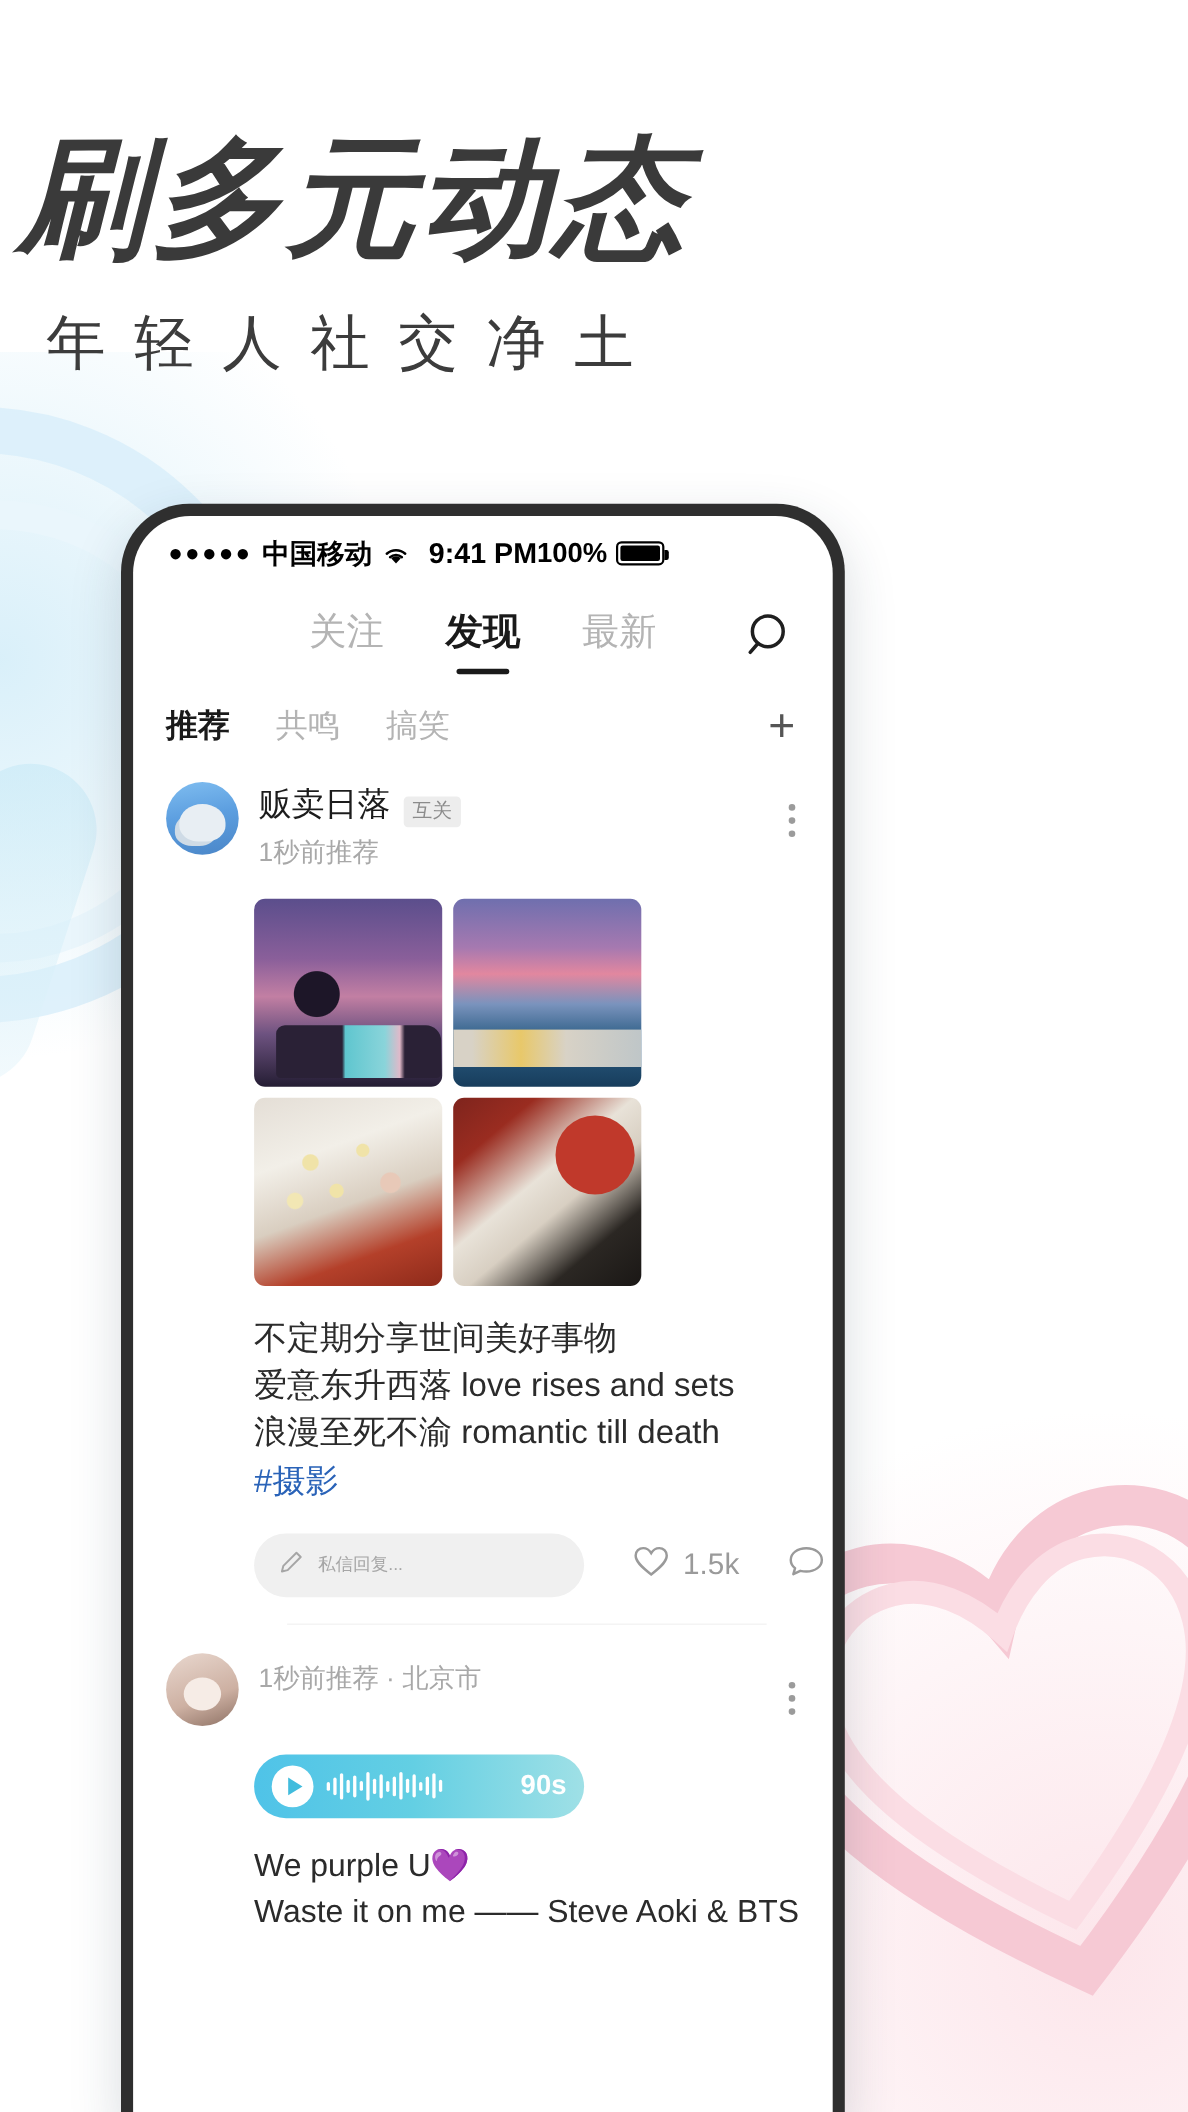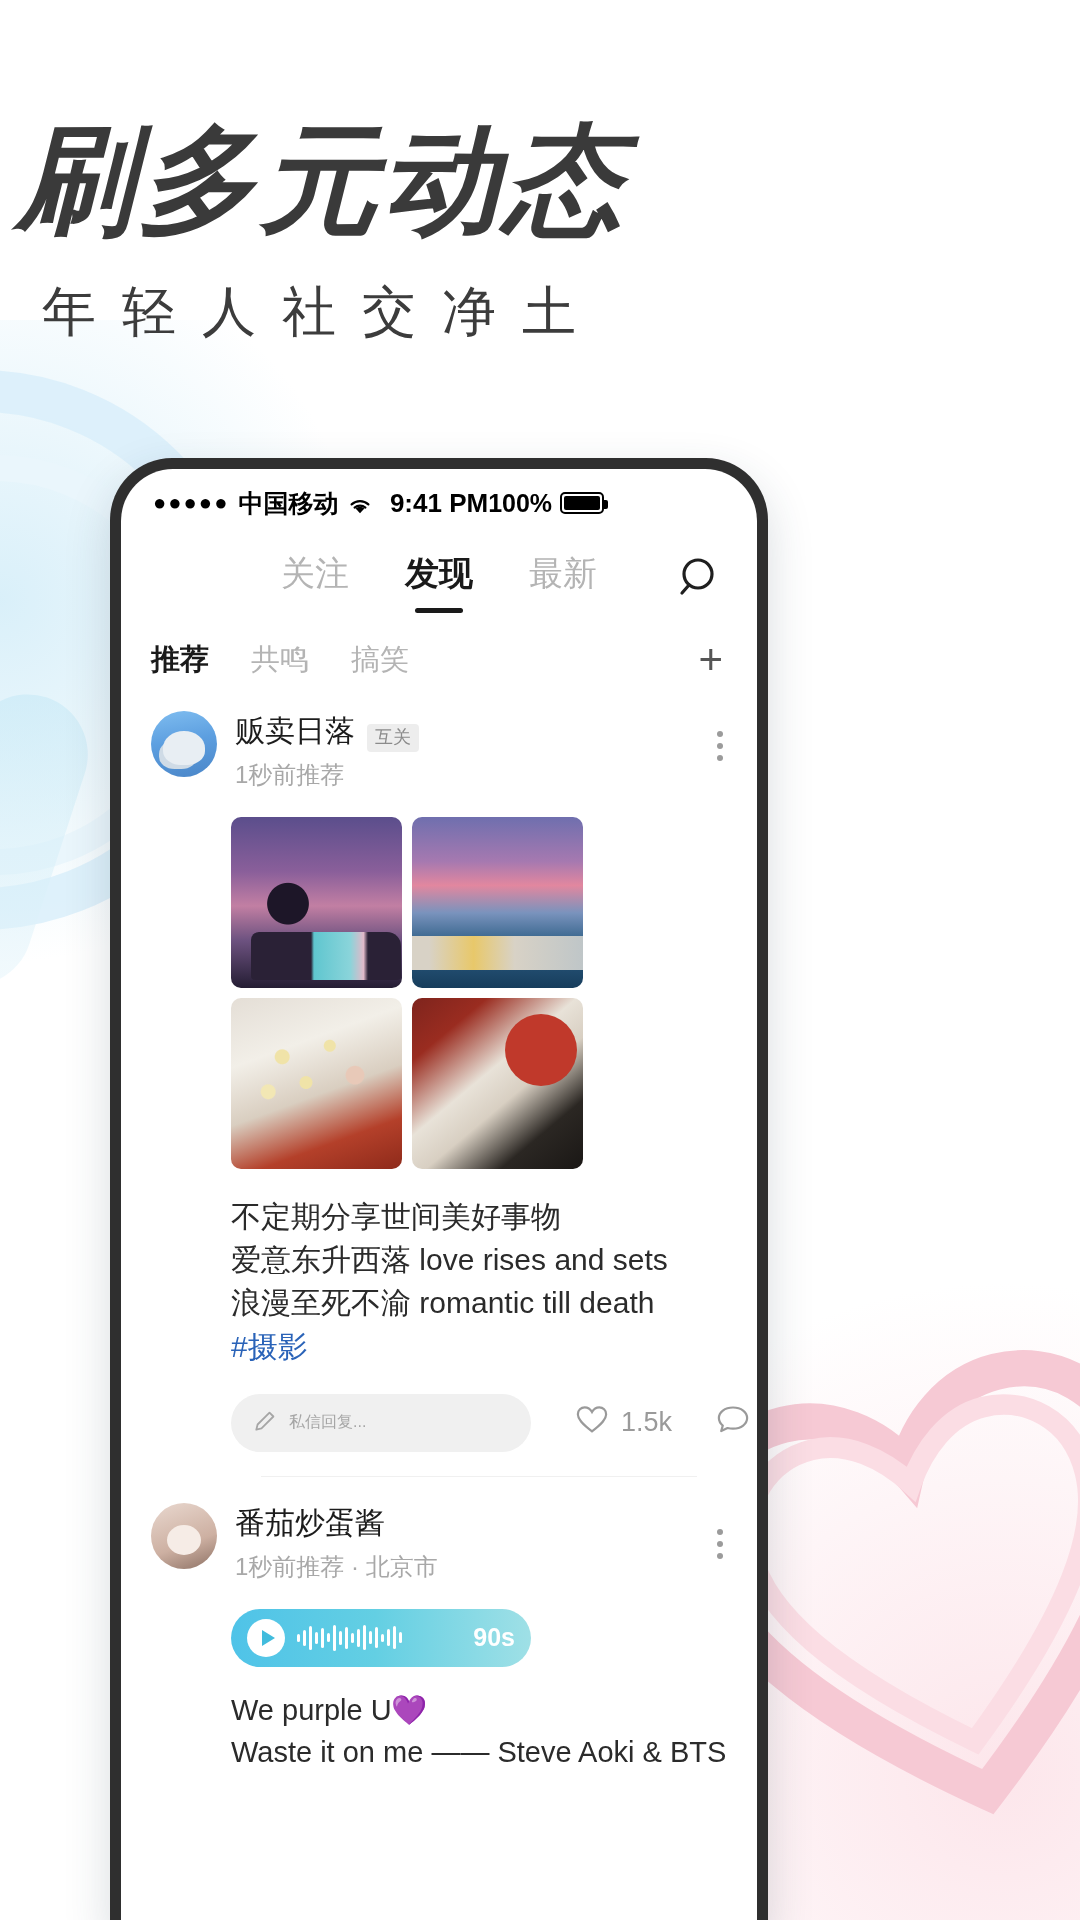--- a/index.html
+++ b/index.html
@@ -360,23 +360,20 @@
           </div>
         </div>
 
         <div class="sep"></div>
       </div>
 
       <div class="post" style="padding-top:18px;">
         <div class="post-head">
           <div class="avatar a2"></div>
           <div class="ph-text">
-            <div class="ph-name-row">
-              <span class="ph-name">番茄炒蛋酱</span>
-            </div>
             <div class="ph-meta">1秒前推荐 · 北京市</div>
           </div>
           <div class="more-dots" style="top:52px;">
               <i></i>
               <i></i>
               <i></i>
             </div>
         </div>
 
         <div class="audio-bubble">

